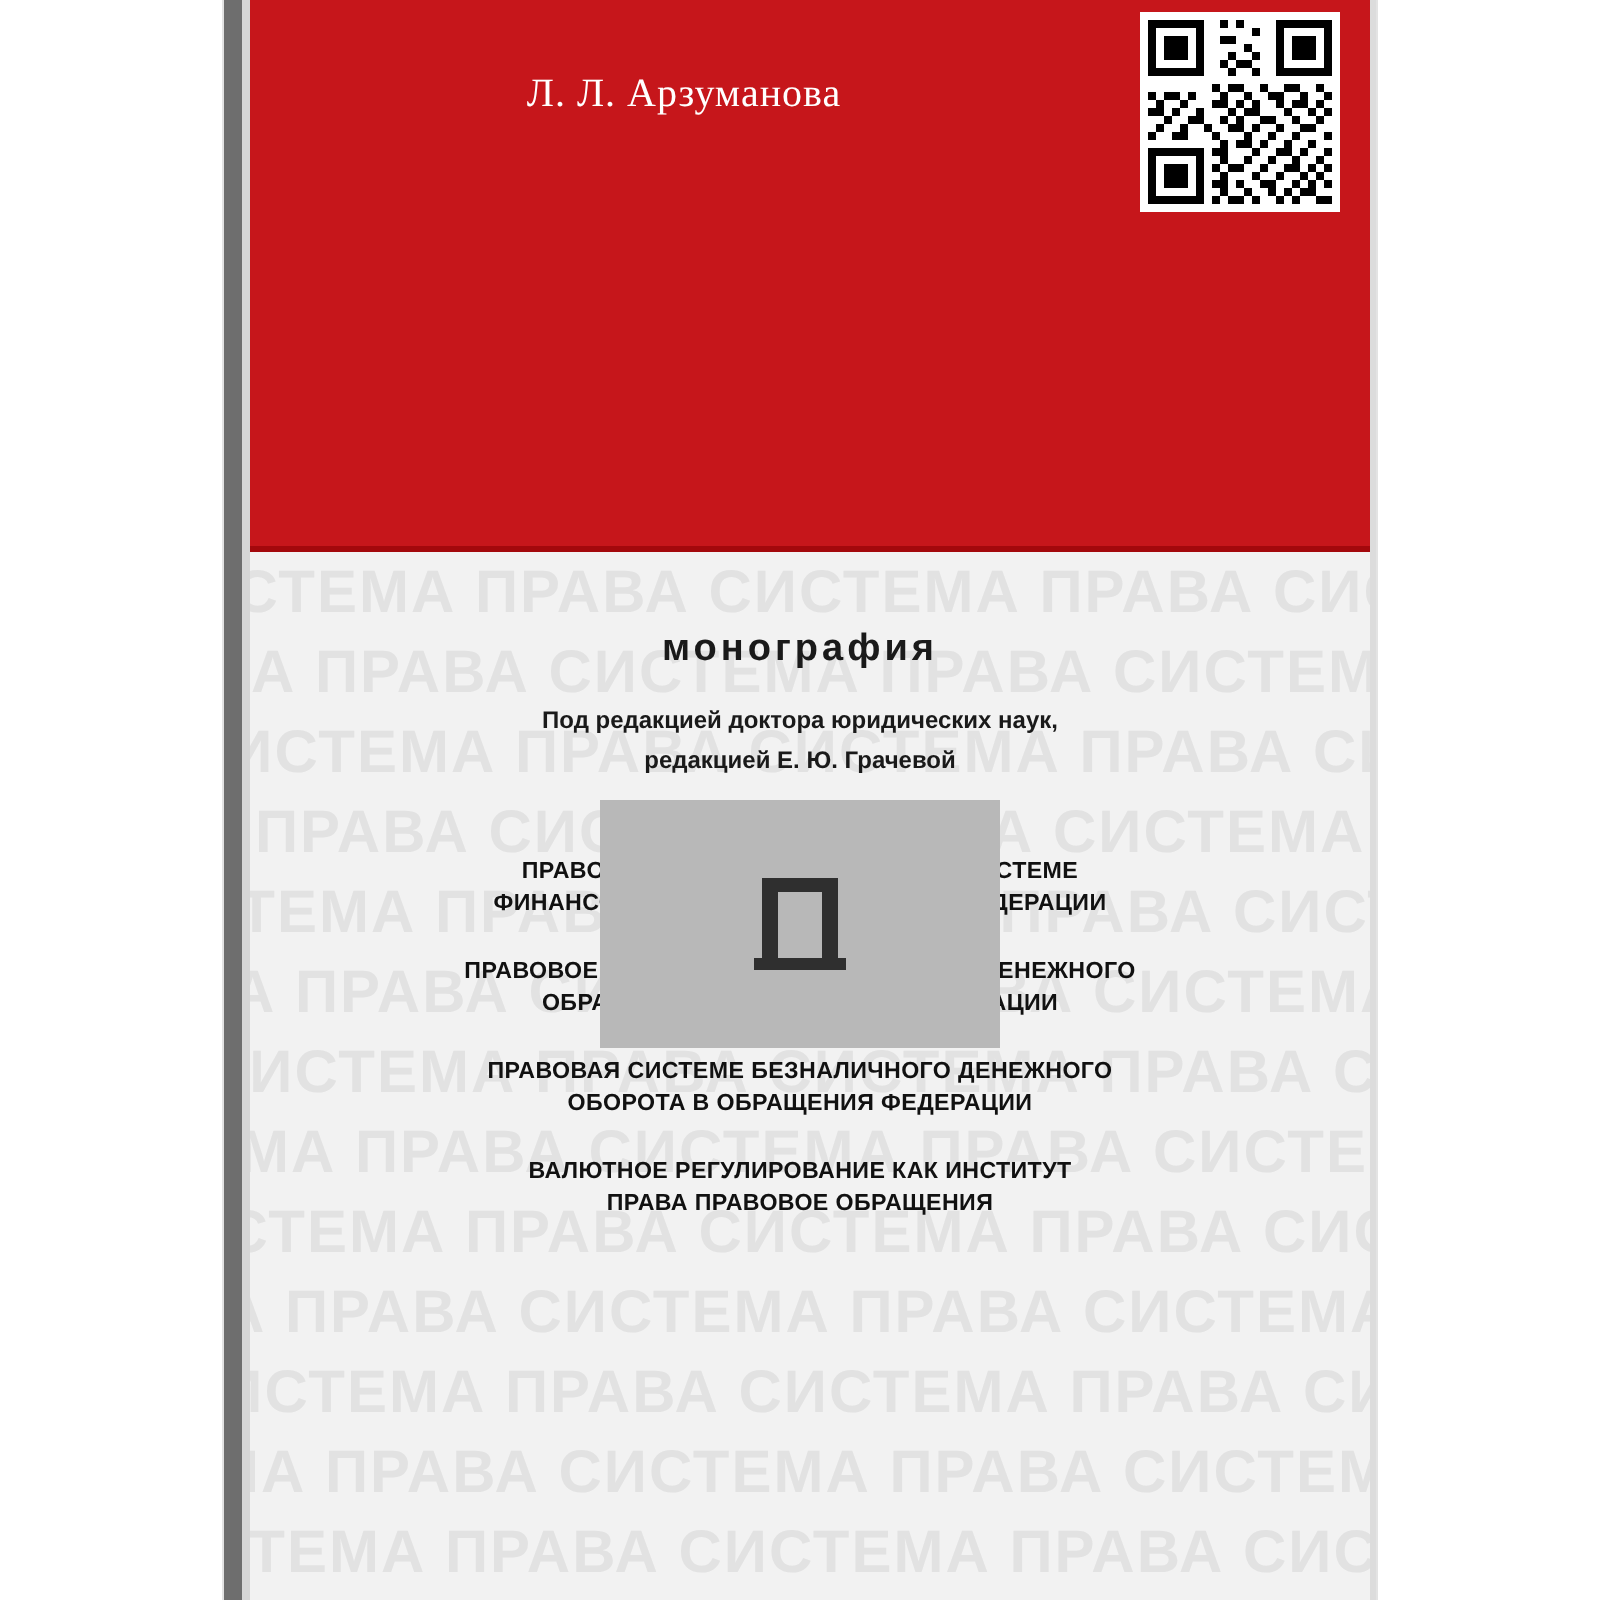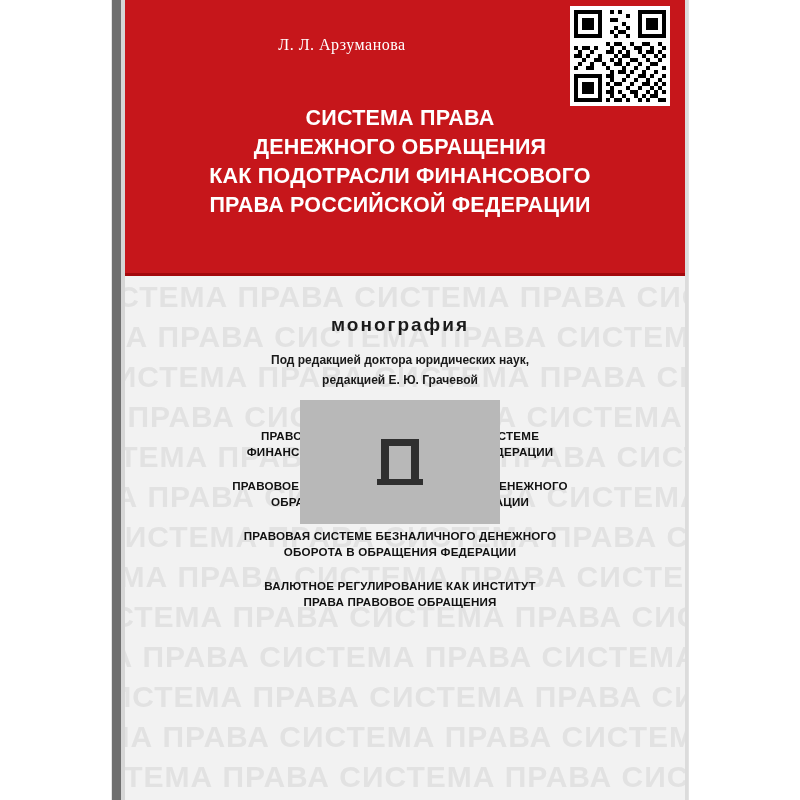--- a/index.html
+++ b/index.html
@@ -71,21 +71,21 @@
     background: #a3080c;
   }
 
   .author {
     position: absolute;
     left: 0;
     top: 36px;
     width: 460px;
     text-align: center;
     color: #ffffff;
-    font-size: 16px;
+    font-size: 20px;
     letter-spacing: 0.5px;
     font-family: "Liberation Serif", serif;
   }
 
   .title {
     position: absolute;
     left: 26px;
     top: 104px;
     width: 524px;
     text-align: center;
@@ -255,26 +255,20 @@
       <div class="wm-row" style="left:-100px; top:284px;">СИСТЕМА ПРАВА СИСТЕМА ПРАВА СИСТЕМА ПРАВА СИСТЕМА ПРАВА СИСТЕМА ПРАВА СИСТЕМА ПРАВА </div>
       <div class="wm-row" style="left:-45px; top:324px;">СИСТЕМА ПРАВА СИСТЕМА ПРАВА СИСТЕМА ПРАВА СИСТЕМА ПРАВА СИСТЕМА ПРАВА СИСТЕМА ПРАВА </div>
       <div class="wm-row" style="left:-135px; top:364px;">СИСТЕМА ПРАВА СИСТЕМА ПРАВА СИСТЕМА ПРАВА СИСТЕМА ПРАВА СИСТЕМА ПРАВА СИСТЕМА ПРАВА </div>
       <div class="wm-row" style="left:-25px; top:404px;">СИСТЕМА ПРАВА СИСТЕМА ПРАВА СИСТЕМА ПРАВА СИСТЕМА ПРАВА СИСТЕМА ПРАВА СИСТЕМА ПРАВА </div>
       <div class="wm-row" style="left:-115px; top:444px;">СИСТЕМА ПРАВА СИСТЕМА ПРАВА СИСТЕМА ПРАВА СИСТЕМА ПРАВА СИСТЕМА ПРАВА СИСТЕМА ПРАВА </div>
       <div class="wm-row" style="left:-55px; top:484px;">СИСТЕМА ПРАВА СИСТЕМА ПРАВА СИСТЕМА ПРАВА СИСТЕМА ПРАВА СИСТЕМА ПРАВА СИСТЕМА ПРАВА </div>
     </div>
 
     <div class="red-block">
       <div class="author">Л. Л. Арзуманова</div>
-      <div class="title">
-        <div>СИСТЕМА ПРАВА</div>
-        <div>ДЕНЕЖНОГО ОБРАЩЕНИЯ</div>
-        <div>КАК ПОДОТРАСЛИ ФИНАНСОВОГО</div>
-        <div>ПРАВА РОССИЙСКОЙ ФЕДЕРАЦИИ</div>
-      </div>
     </div>
 
     <div class="qr">
       <svg width="92" height="92" viewBox="0 0 23 23" shape-rendering="crispEdges">
         <rect width="23" height="23" fill="#ffffff"></rect>
         <g fill="#000000">
           <rect x="0" y="0" width="7" height="1"></rect>
             <rect x="0" y="6" width="7" height="1"></rect>
           <rect x="0" y="0" width="1" height="7"></rect>
             <rect x="6" y="0" width="1" height="7"></rect>

